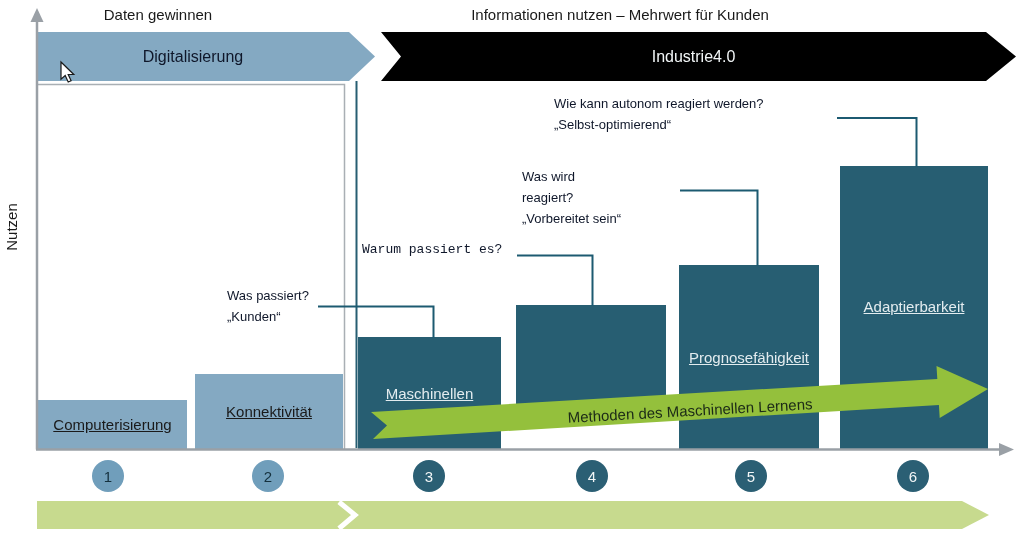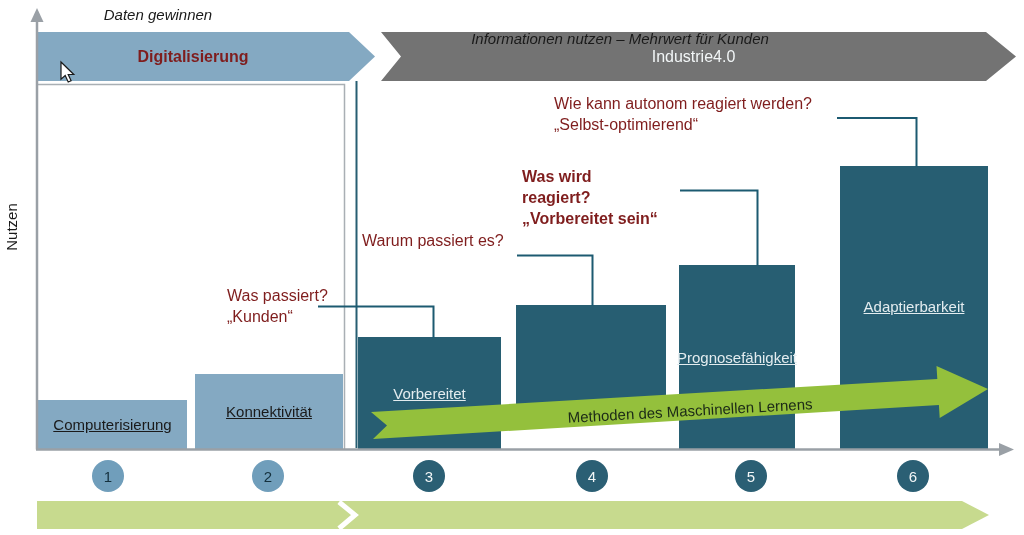--- a/index.html
+++ b/index.html
@@ -2,54 +2,54 @@
 <html><head>
 <meta charset="utf-8">
 <style>
   html,body{margin:0;padding:0;background:#ffffff;}
   .stage{
     position:relative;width:1024px;height:535px;background:#ffffff;
     font-family:"Liberation Sans", sans-serif;color:#1a1a1a;overflow:hidden;
   }
   
   .banner{position:absolute;top:32px;height:49px;display:flex;align-items:center;justify-content:center;font-size:16px;}
-  .banner-light{left:37px;width:338px;background:#84a9c2;color:#7f1d1d;
+  .banner-light{left:37px;width:338px;background:#84a9c2;color:#0f172a;
     clip-path:polygon(0 0, calc(100% - 26px) 0, 100% 50%, calc(100% - 26px) 100%, 0 100%);
-    padding-right:26px;box-sizing:border-box;font-weight:bold;}
-  .banner-dark{left:381px;width:635px;background:#737373;color:#f2f6f7;
+    padding-right:26px;box-sizing:border-box;}
+  .banner-dark{left:381px;width:635px;background:#000000;color:#f2f6f7;
     clip-path:polygon(0 0, calc(100% - 30px) 0, 100% 50%, calc(100% - 30px) 100%, 0 100%, 20px 50%);
     padding-left:20px;padding-right:30px;box-sizing:border-box;}
   
   .bar{position:absolute;display:flex;align-items:center;justify-content:center;font-size:15px;z-index:10;text-decoration:underline;}
   .bar-light{background:#84a9c2;color:#1a1a1a;}
   .bar-dark{background:#275e72;color:#e3ecef;}
   .bar1{left:38px;top:400px;width:149px;height:49px;}
   .bar2{left:195px;top:374px;width:148px;height:75px;}
   .bar3{left:358px;top:337px;width:143px;height:112px;align-items:flex-start;padding-top:48px;box-sizing:border-box;}
   .bar4{left:516px;top:305px;width:150px;height:103px;align-items:flex-start;padding-top:96px;box-sizing:border-box;}
-  .bar5{left:679px;top:265px;width:116px;height:184px;align-items:flex-start;padding-top:84px;box-sizing:border-box;}
+  .bar5{left:679px;top:265px;width:140px;height:184px;align-items:flex-start;padding-top:84px;box-sizing:border-box;}
   .bar6{left:840px;top:166px;width:148px;height:283px;align-items:flex-start;padding-top:132px;box-sizing:border-box;}
   
   .circ{position:absolute;top:460px;width:32px;height:32px;border-radius:50%;
     display:flex;align-items:center;justify-content:center;font-size:15px;z-index:10;}
   .circ-light{background:#709ebb;color:#14303d;}
   .circ-dark{background:#2b5f74;color:#f2f6f7;}
   .c1{left:92px;} .c2{left:252px;} .c3{left:413px;} .c4{left:576px;} .c5{left:735px;} .c6{left:897px;}
   
   .band{position:absolute;left:37px;top:501px;width:952px;height:28px;background:#c7da8e;
     clip-path:polygon(0 0, calc(100% - 27px) 0, 100% 50%, calc(100% - 27px) 100%, 0 100%);z-index:10;}
   .band-label{position:absolute;top:0;height:28px;display:flex;align-items:center;justify-content:center;
-    font-size:15px;color:#1a1a1a;z-index:15;font-style:italic;}
+    font-size:15px;color:#1a1a1a;z-index:15;}
   .band-label-left{left:0;width:316px;}
-  .band-label-right{left:322px;width:596px;margin-top:24px;}
+  .band-label-right{left:322px;width:596px;}
   
-  .ann{position:absolute;font-size:16px;line-height:21px;color:#7f1d1d;z-index:20;white-space:nowrap;}
+  .ann{position:absolute;font-size:13px;line-height:21px;color:#0f172a;z-index:20;white-space:nowrap;}
   .ann1{left:205px;top:285px;margin-left:22px;}
-  .ann2{left:362px;top:230px;}
-  .ann3{left:522px;top:166px;font-weight:bold;}
+  .ann2{left:362px;top:239px;font-family:Liberation Mono, monospace;}
+  .ann3{left:522px;top:166px;}
   .ann4{left:554px;top:93px;}
   
   .ylabel{position:absolute;left:-17px;top:217px;width:60px;height:20px;text-align:center;
     font-size:15px;color:#1a1a1a;transform:rotate(-90deg);}
   
   .ml-label{position:absolute;left:455px;top:402px;width:470px;text-align:center;font-size:15px;
     color:#1c2a17;transform:rotate(-3.2deg);z-index:60;white-space:nowrap;}
   
   .overlay{position:absolute;left:0;top:0;width:1024px;height:535px;z-index:50;pointer-events:none;}
 </style>
@@ -67,21 +67,21 @@
     <span>Industrie4.0</span>
   </div>
 
   <div class="bar bar-light bar2">
     <span>Konnektivität</span>
   </div>
   <div class="bar bar-light bar1">
     <span>Computerisierung</span>
   </div>
   <div class="bar bar-dark bar3">
-    <span>Vorbereitet</span>
+    <span>Maschinellen</span>
   </div>
   <div class="bar bar-dark bar4">
     <span>Transparenz</span>
   </div>
   <div class="bar bar-dark bar5">
     <span>Prognosefähigkeit</span>
   </div>
   <div class="bar bar-dark bar6">
     <span>Adaptierbarkeit</span>
   </div>

